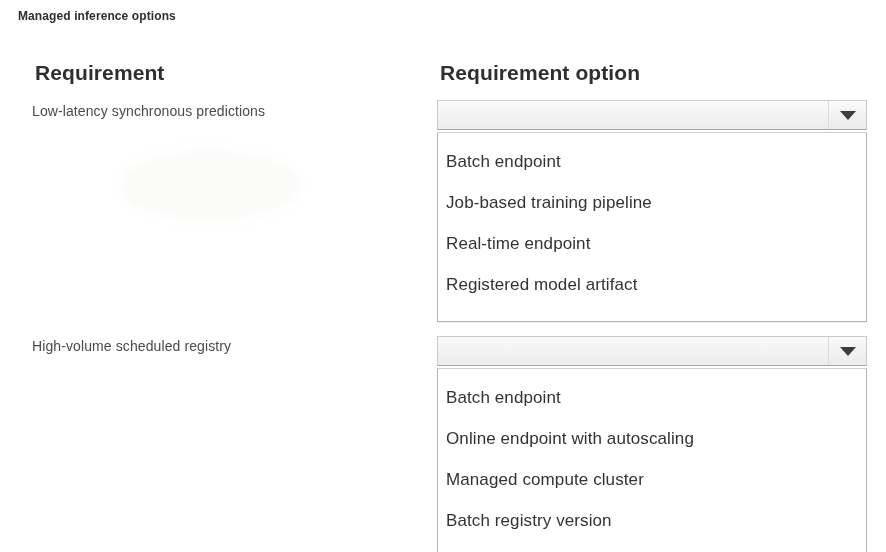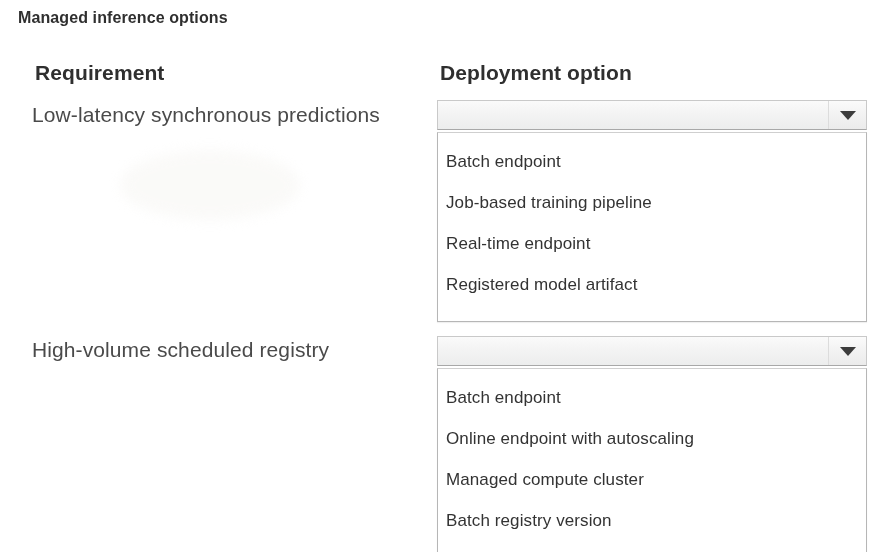--- a/index.html
+++ b/index.html
@@ -14,21 +14,21 @@
     overflow: hidden;
     font-family: "Liberation Sans", sans-serif;
     color: #3b3b3b;
     -webkit-font-smoothing: antialiased;
   }
 
   .page-title {
     position: absolute;
     left: 18px;
     top: 9px;
-    font-size: 16px;
+    font-size: 12px;
     font-weight: bold;
     color: #2f2f2f;
     letter-spacing: 0.1px;
     white-space: nowrap;
   }
 
   
   .col-header {
     position: absolute;
     font-size: 21px;
@@ -36,21 +36,21 @@
     color: #2f2f2f;
     white-space: nowrap;
     letter-spacing: 0.1px;
   }
   #hdr-requirement { left: 35px; top: 61px; }
   #hdr-deployment  { left: 440px; top: 61px; }
 
   
   .req-label {
     position: absolute;
-    font-size: 21px;
+    font-size: 14px;
     font-weight: normal;
     color: #4a4a4a;
     white-space: nowrap;
     letter-spacing: 0.1px;
   }
   #req-label-0 { left: 32px; top: 103px; }
   #req-label-1 { left: 32px; top: 338px; }
 
   
   .dropdown-group {
@@ -130,21 +130,21 @@
 </head>
 <body>
 
 <div class="scan-smudge" style="left:120px;top:150px;width:180px;height:70px;"></div>
 <div class="scan-smudge" style="left:620px;top:195px;width:140px;height:50px;"></div>
 
 <div class="page-title">Managed inference options</div>
 
 <div class="col-header" id="hdr-requirement">Requirement</div>
 
-<div class="col-header" id="hdr-deployment">Deployment option</div>
+<div class="col-header" id="hdr-deployment">Requirement option</div>
 
 <div class="req-label" id="req-label-0">Low-latency synchronous predictions</div>
 
 <div class="dropdown-group" id="dropdown-group-0">
 
   <div class="combobox">
     <span class="combobox-value"></span>
     <span class="combobox-arrow-cell">
       <span class="arrow-glyph"></span>
     </span>

